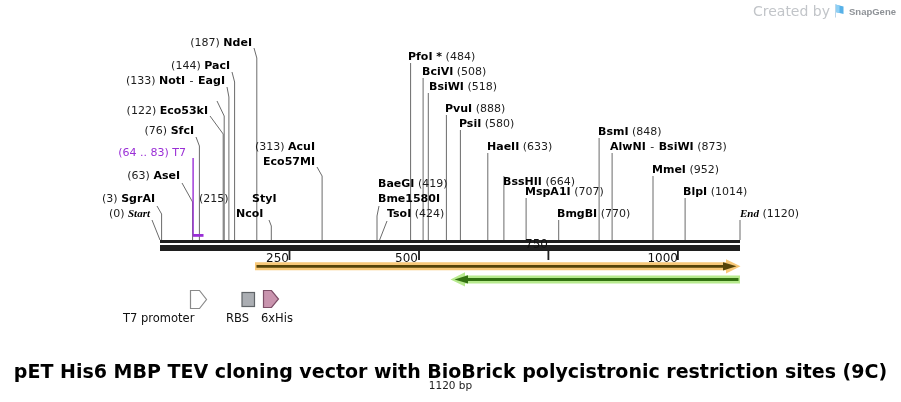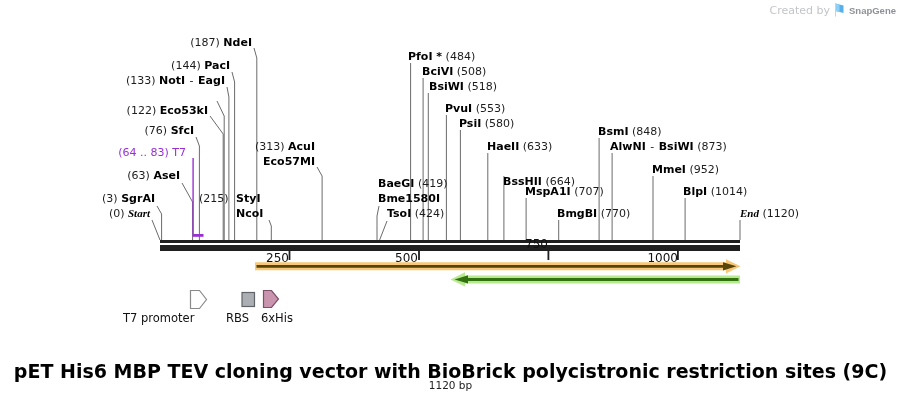--- a/index.html
+++ b/index.html
@@ -13,21 +13,21 @@
   .site.special .nm{font-style:italic;font-family:Liberation Serif, serif;}
   .site.t7lab{color:#9a2fd6;}
   .site.t7lab .num,.site.t7lab .nm{color:#9a2fd6;font-weight:normal;}
   .ruler-num{position:absolute;font-size:12px;line-height:11px;color:#111;white-space:nowrap;}
   .feat-label{position:absolute;font-size:11.5px;line-height:13px;color:#111;white-space:nowrap;}
   .map-title{position:absolute;left:0;top:360px;width:100%;text-align:center;
              font-size:19px;font-weight:bold;color:#000;}
   .map-subtitle{position:absolute;left:0;top:379px;width:100%;text-align:center;
              font-size:10.5px;color:#222;}
   .credit{position:absolute;top:3px;right:5px;display:flex;align-items:center;gap:4px;}
-  .credit .prefix{font-size:11px;color:#c2c5c9;}
+  .credit .prefix{font-size:14px;color:#c2c5c9;}
   .credit .brand{font-size:9.5px;font-weight:bold;color:#8e9297;
                  font-family:"Liberation Sans",sans-serif;}
 </style>
 </head>
 <body>
 
 <div class="page">
 
   <div class="credit">
     <span class="prefix">Created by</span>
@@ -130,21 +130,21 @@
     <span class="num">(3)</span>
     <span class="nm">SgrAI</span>
   </div>
   <div class="site special" style="top:207px;right:751px">
     <span class="num">(0)</span>
     <span class="nm">Start</span>
   </div>
 
   <div class="site" style="top:192px;left:199px">
     <span class="num">(215)</span>
-    <span class="nm" style="margin-left:4px">StyI</span>
+    <span class="nm" style="margin-left:20px">StyI</span>
   </div>
   <div class="site" style="top:207px;left:236px">
     <span class="nm">NcoI</span>
   </div>
 
   <div class="site" style="top:140px;right:586px">
     <span class="num">(313)</span>
     <span class="nm">AcuI</span>
   </div>
   <div class="site" style="top:155px;right:586px">
@@ -170,21 +170,21 @@
   <div class="site" style="top:65px;left:422px">
     <span class="nm">BciVI</span>
     <span class="num">(508)</span>
   </div>
   <div class="site" style="top:80px;left:429px">
     <span class="nm">BsiWI</span>
     <span class="num">(518)</span>
   </div>
   <div class="site" style="top:102px;left:445px">
     <span class="nm">PvuI</span>
-    <span class="num">(553)</span>
+    <span class="num">(888)</span>
   </div>
   <div class="site" style="top:117px;left:459px">
     <span class="nm">PsiI</span>
     <span class="num">(580)</span>
   </div>
   <div class="site" style="top:140px;left:487px">
     <span class="nm">HaeII</span>
     <span class="num">(633)</span>
   </div>
   <div class="site" style="top:175px;left:503px">

